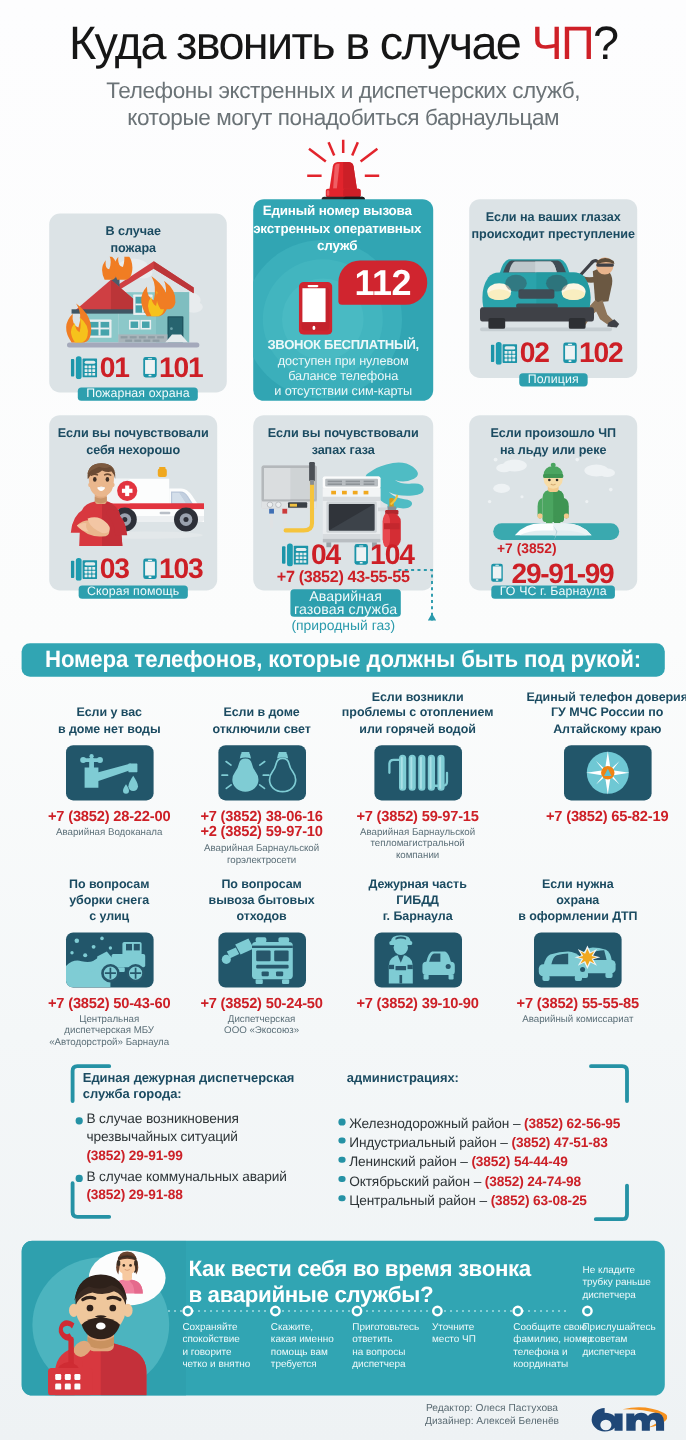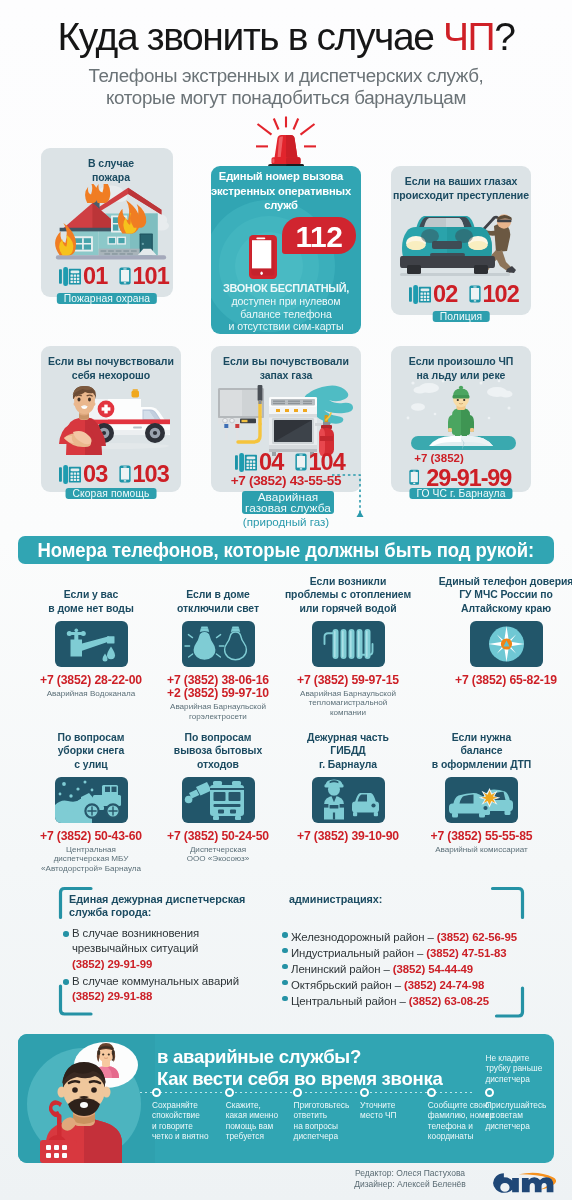--- a/index.html
+++ b/index.html
@@ -96,21 +96,21 @@
     <path d="M28.4 47.5 L31.4 27.6 Q31.9 24.3 35.4 24.05 L44.6 24.05 Q48.1 24.3 48.6 27.6 L51.6 47.5 Z" fill="#e2242c"></path>
     <path d="M40 24.05 L44.6 24.05 Q48.1 24.3 48.6 27.6 L51.6 47.5 L40 47.5 Z" fill="#cc1f27"></path>
     <path d="M32.9 27.9 Q33.2 25.6 35.2 25.45 L37.0 25.45 L34.7 46 L31.6 46 Z" fill="#f2686d" opacity="0.85"></path>
     <rect x="25.5" y="46.2" width="29" height="7.4" rx="1.8" fill="#e2242c"></rect>
     <rect x="40" y="46.2" width="14.5" height="7.4" rx="1.8" fill="#cc1f27"></rect>
     <rect x="26.3" y="47.5" width="2.1" height="4.6" rx="1" fill="#f2686d" opacity="0.8"></rect>
     <rect x="22" y="53" width="36" height="8.5" rx="2.2" fill="#26292b"></rect>
     <rect x="40" y="53" width="18" height="8.5" rx="2.2" fill="#1a1c1d"></rect>
   </svg>
 
-  <div class="abs card" style="left:41px;top:148px;width:132px;height:149px;">
+  <div class="abs card" style="left:41px;top:178px;width:148px;height:149px;">
     <div class="c-title" style="top:9px;">
       <div>В случае</div>
       <div>пожара</div>
     </div>
     <svg class="abs" style="left:7px;top:36px;" width="126" height="78" viewBox="0 0 132 82">
       <ellipse cx="66" cy="9" rx="13" ry="7.5" fill="#e8ecee"></ellipse>
         <ellipse cx="55" cy="13" rx="8" ry="5.5" fill="#e8ecee"></ellipse>
         <ellipse cx="75" cy="14" rx="8" ry="5" fill="#e8ecee"></ellipse>
       <ellipse cx="112" cy="38" rx="13" ry="7.5" fill="#e8ecee"></ellipse>
         <ellipse cx="100" cy="43" rx="9" ry="6" fill="#e8ecee"></ellipse>
@@ -762,21 +762,21 @@
   </svg>
       </div>
     <div class="svc-phone" style="top:89px;">
         <div>+7 (3852) 39-10-90</div>
       </div>
     <div class="svc-sub" style="top: 103.8px;"></div>
   </div>
   <div class="abs svc" style="left:411.5px;top:741px;width:140px;">
     <div class="svc-title" style="top: -10.2px;">
         <div>Если нужна</div>
-        <div>балансе</div>
+        <div>охрана</div>
         <div>в оформлении ДТП</div>
       </div>
     <div class="iconbox" style="left:33.5px;top:36px;width:73px;height:46px;">
         <svg viewBox="0 0 73 46">
   <g fill="#7fccd4">
     <path d="M8 28 q1.5 -8 5.5 -9.5 q8 -2.5 15 -2.5 q6 0 11.5 5.5 l5 6.5 z"></path>
     <rect x="4" y="26.5" width="41" height="10" rx="3.6"></rect>
     <rect x="7" y="35.5" width="6" height="5" rx="1.6"></rect>
     <rect x="34" y="35.5" width="6" height="5" rx="1.6"></rect>
     <path d="M65 24 q-1.5 -8 -5 -9.5 q-6 -2 -11 -2 q-5 0 -9 5 l-4.5 6.5 z"></path>
@@ -905,22 +905,22 @@
             <rect x="26" y="111" width="5" height="5" rx="1"></rect>
             <rect x="34" y="111" width="5" height="5" rx="1"></rect>
             <rect x="42" y="111" width="5" height="5" rx="1"></rect>
         <rect x="26" y="119" width="5" height="5" rx="1"></rect>
             <rect x="34" y="119" width="5" height="5" rx="1"></rect>
             <rect x="42" y="119" width="5" height="5" rx="1"></rect>
           </g>
       </g>
     </svg>
     <div class="abs" id="foot-title">
+      <div>Как вести себя во время звонка</div>
       <div>в аварийные службы?</div>
-      <div>Как вести себя во время звонка</div>
     </div>
     <div class="dashline" style="left:122px;top:58px;width:334px;"></div>
     <div class="step" style="left:467.4px;top:19px;width:75px;">
         <div>Не кладите</div>
         <div>трубку раньше</div>
         <div>диспетчера</div>
       </div>
     <span class="stepdot" style="left:133.5px;top:54.0px;"></span>
     <span class="stepdot" style="left:207.2px;top:54.0px;"></span>
     <span class="stepdot" style="left:275.1px;top:54.0px;"></span>

